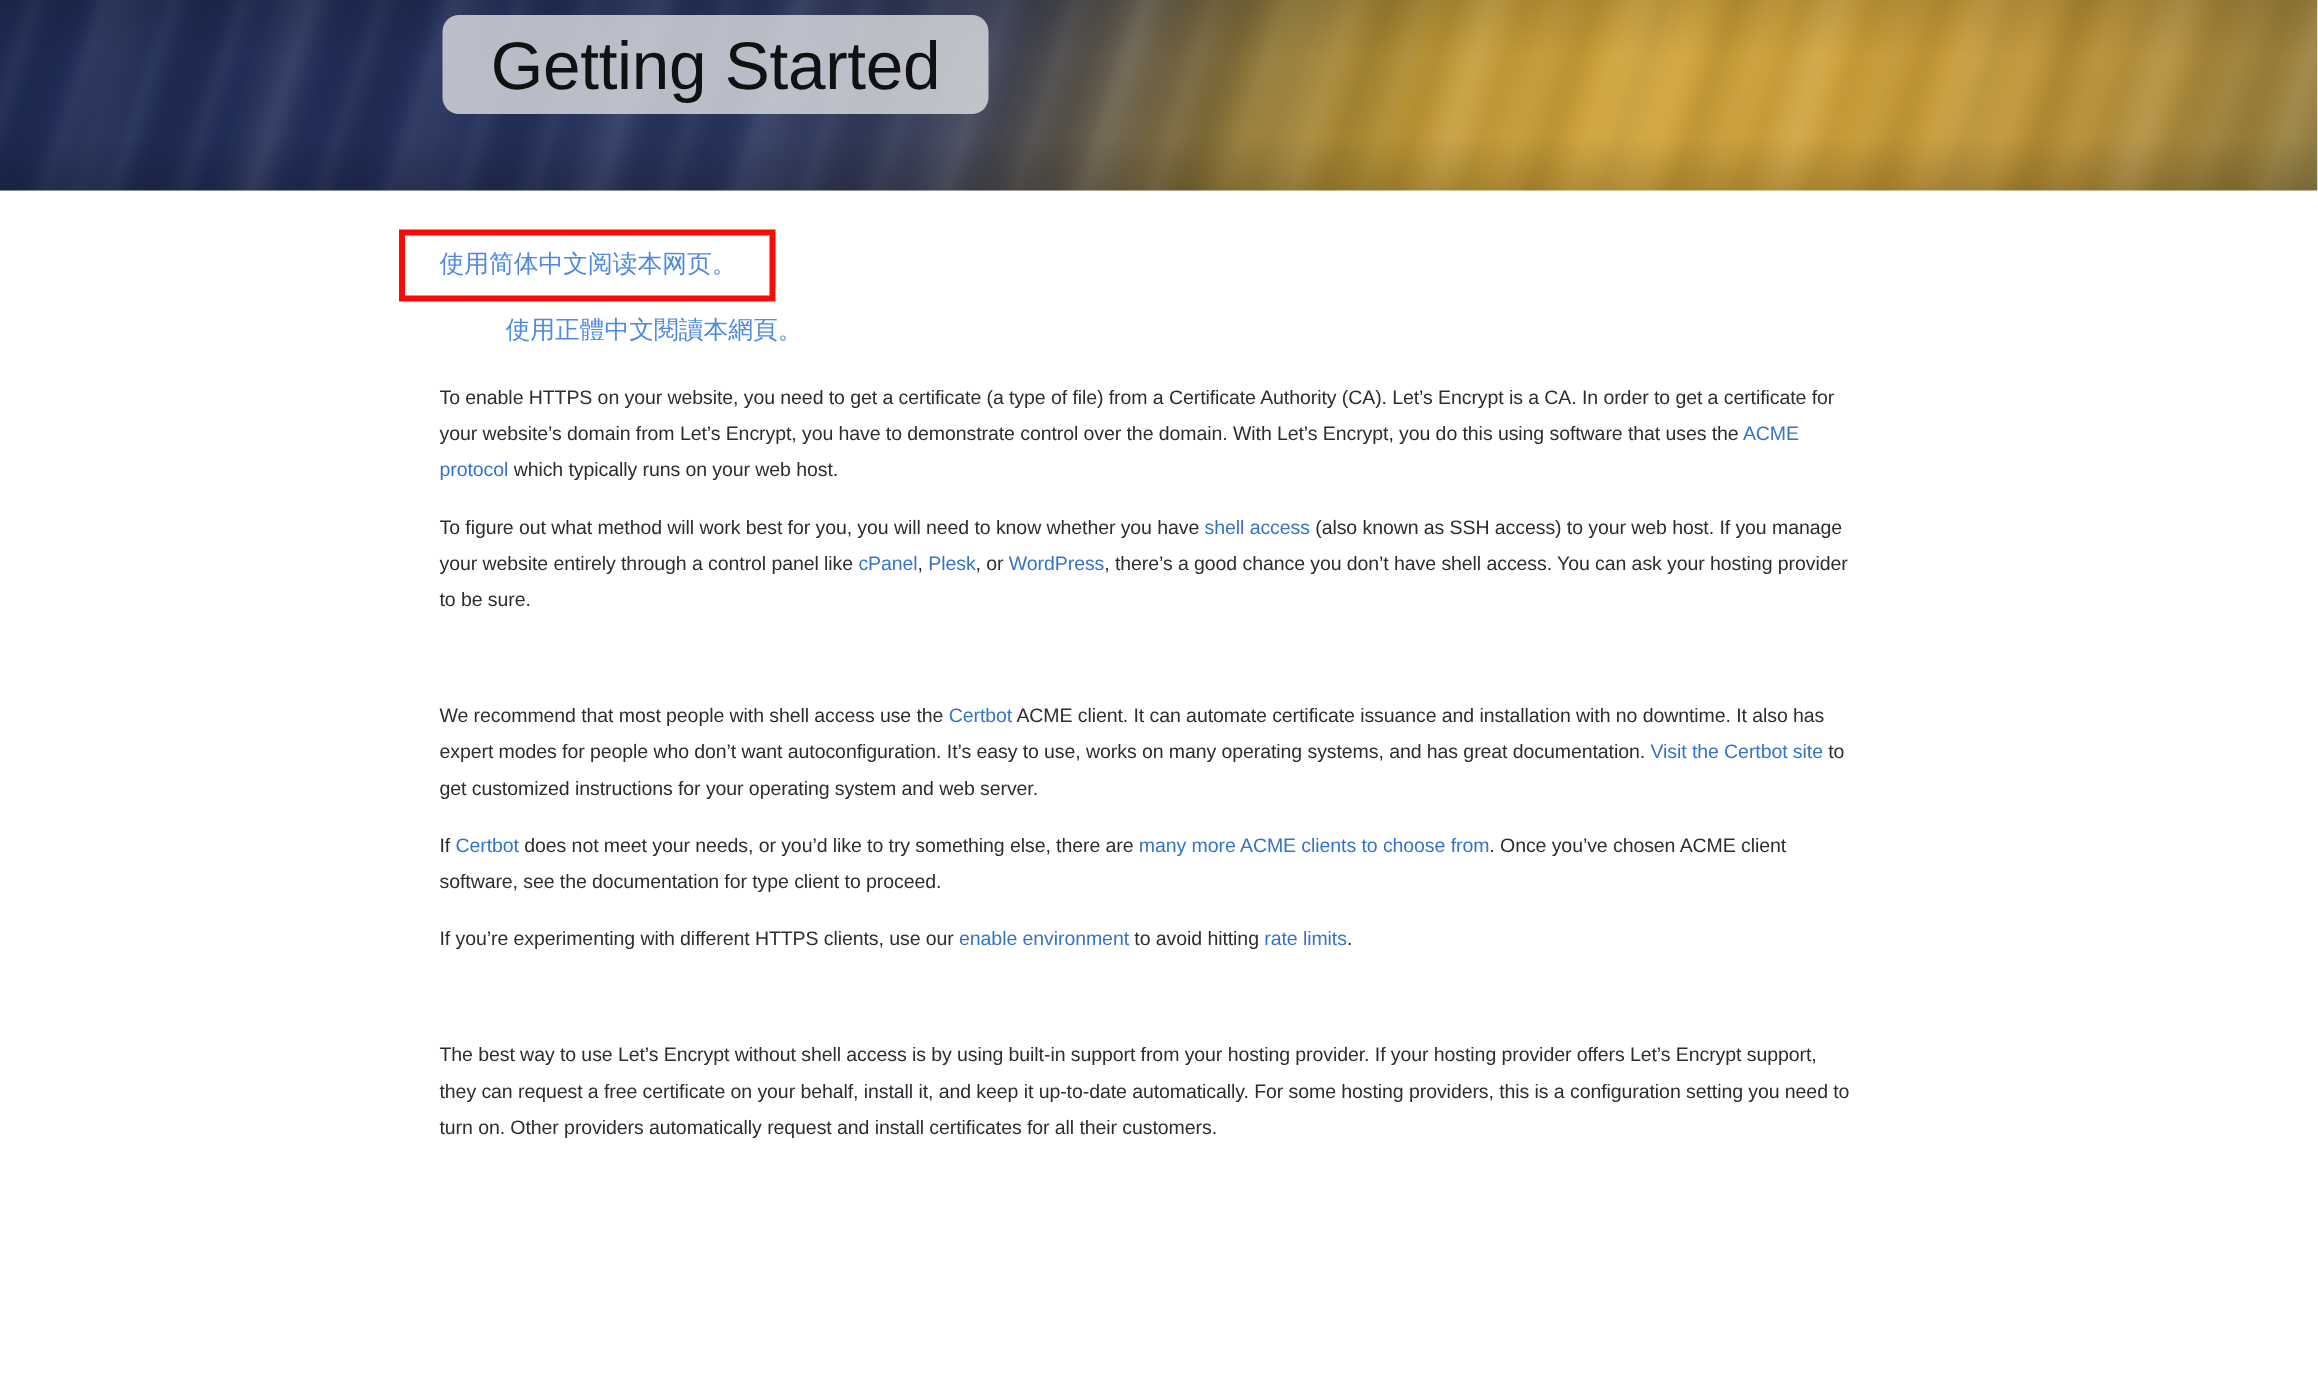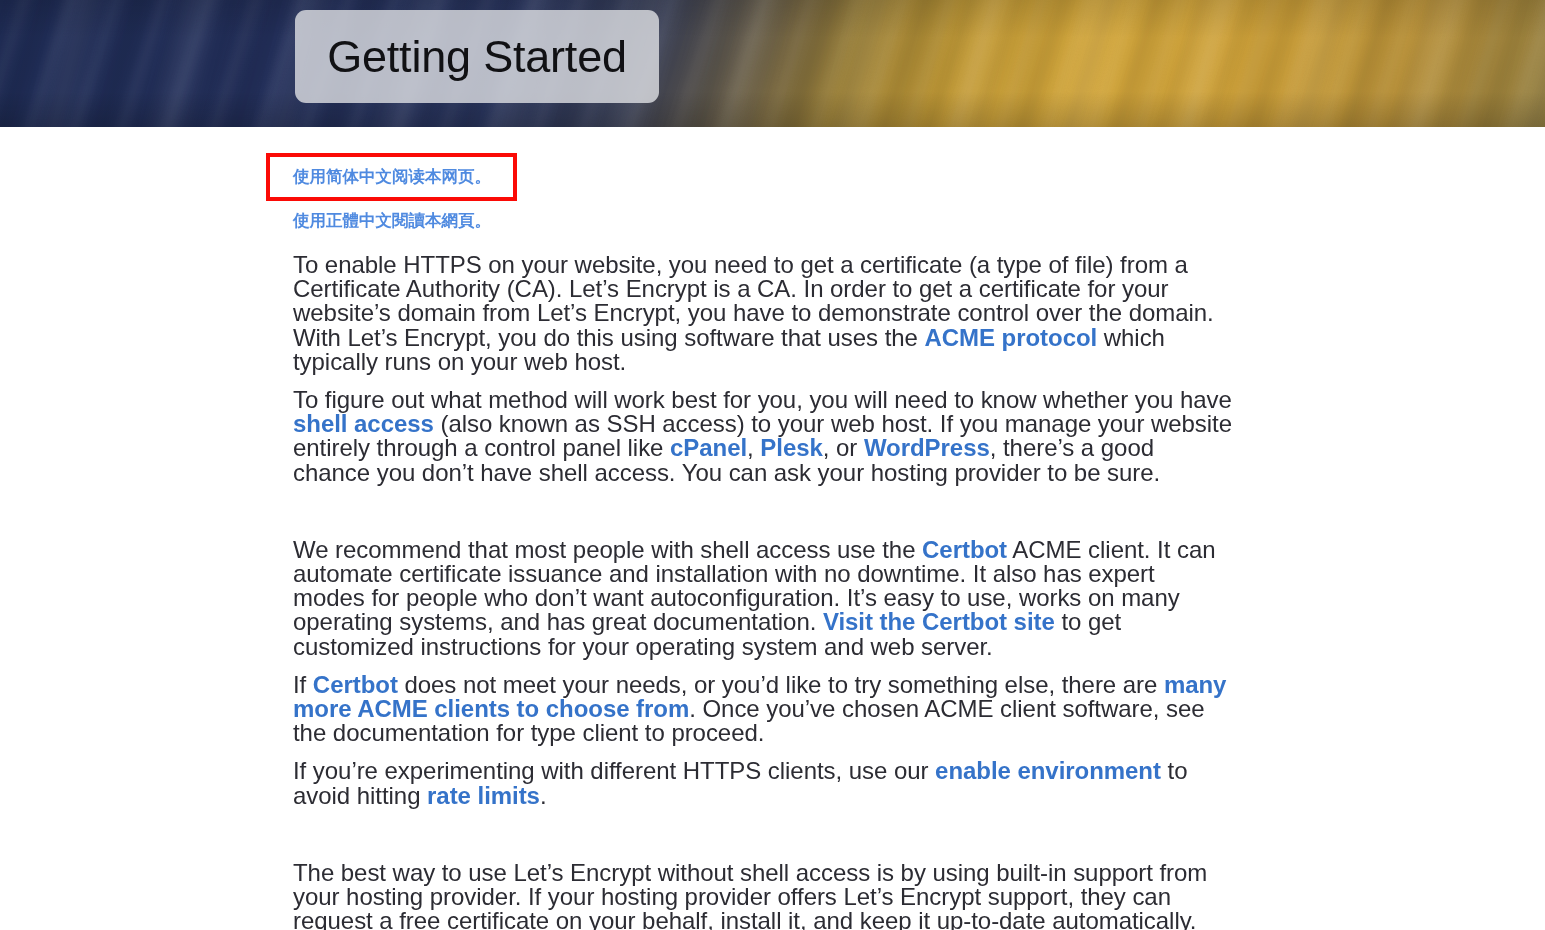--- a/index.html
+++ b/index.html
@@ -70,21 +70,21 @@
        rgba(0,0,0,0.00) 72%,
        rgba(0,0,0,0.16) 100%);
     pointer-events: none;
   }
 
   .title-box {
     position: absolute;
     left: 295px;
     top: 10px;
     width: 364px;
-    height: 93px;
+    height: 66px;
     background: rgba(222,224,228,0.80);
     border-radius: 11px;
     display: flex;
     align-items: center;
     justify-content: center;
   }
   .title-box h1 {
     margin: 0;
     font-size: 45px;
     font-weight: 400;
@@ -118,33 +118,32 @@
     line-height: 1;
   }
   .lang-box a {
     font-size: 16.5px;
   }
   .lang-tc {
     margin-top: 8px;
     margin-left: 0;
     line-height: 1.45;
   }
-  .lang-tc a { font-size: 16.5px; }
+  .lang-tc a { font-size: 16.5px; margin-left: 44px; }
 
   a {
     color: #4f8ae0;
     text-decoration: none;
-    font-weight: bold;
   }
   a.deep { color: #3573c9; }
 
   p {
     margin: 0 0 0 0;
     color: #2c2c33;
-    font-size: 24px;
+    font-size: 13px;
     line-height: 24.2px;
     font-weight: 400;
     letter-spacing: -0.05px;
   }
 
   h2 {
     margin: 0;
     color: #36363e;
     font-size: 35px;
     font-weight: 300;

